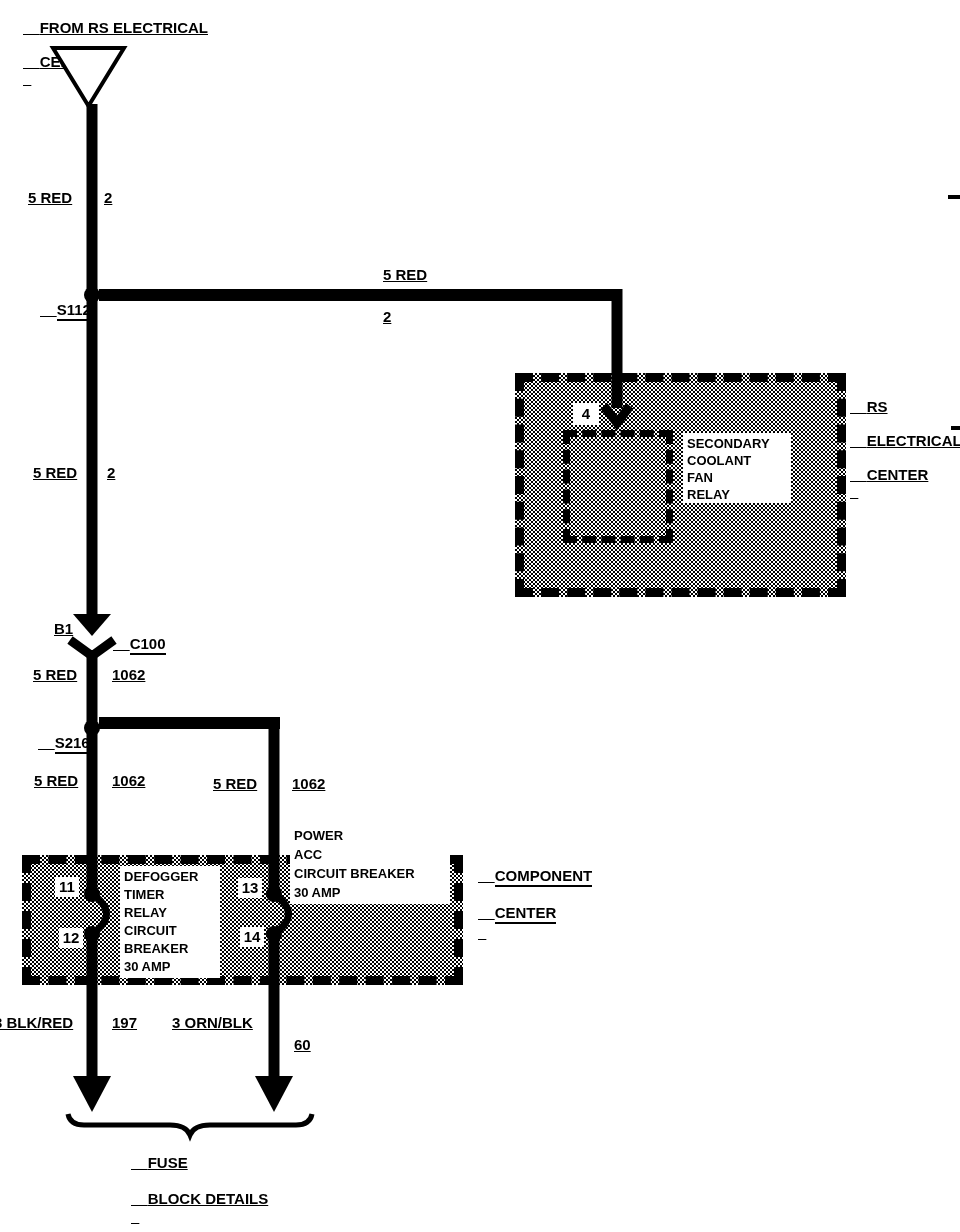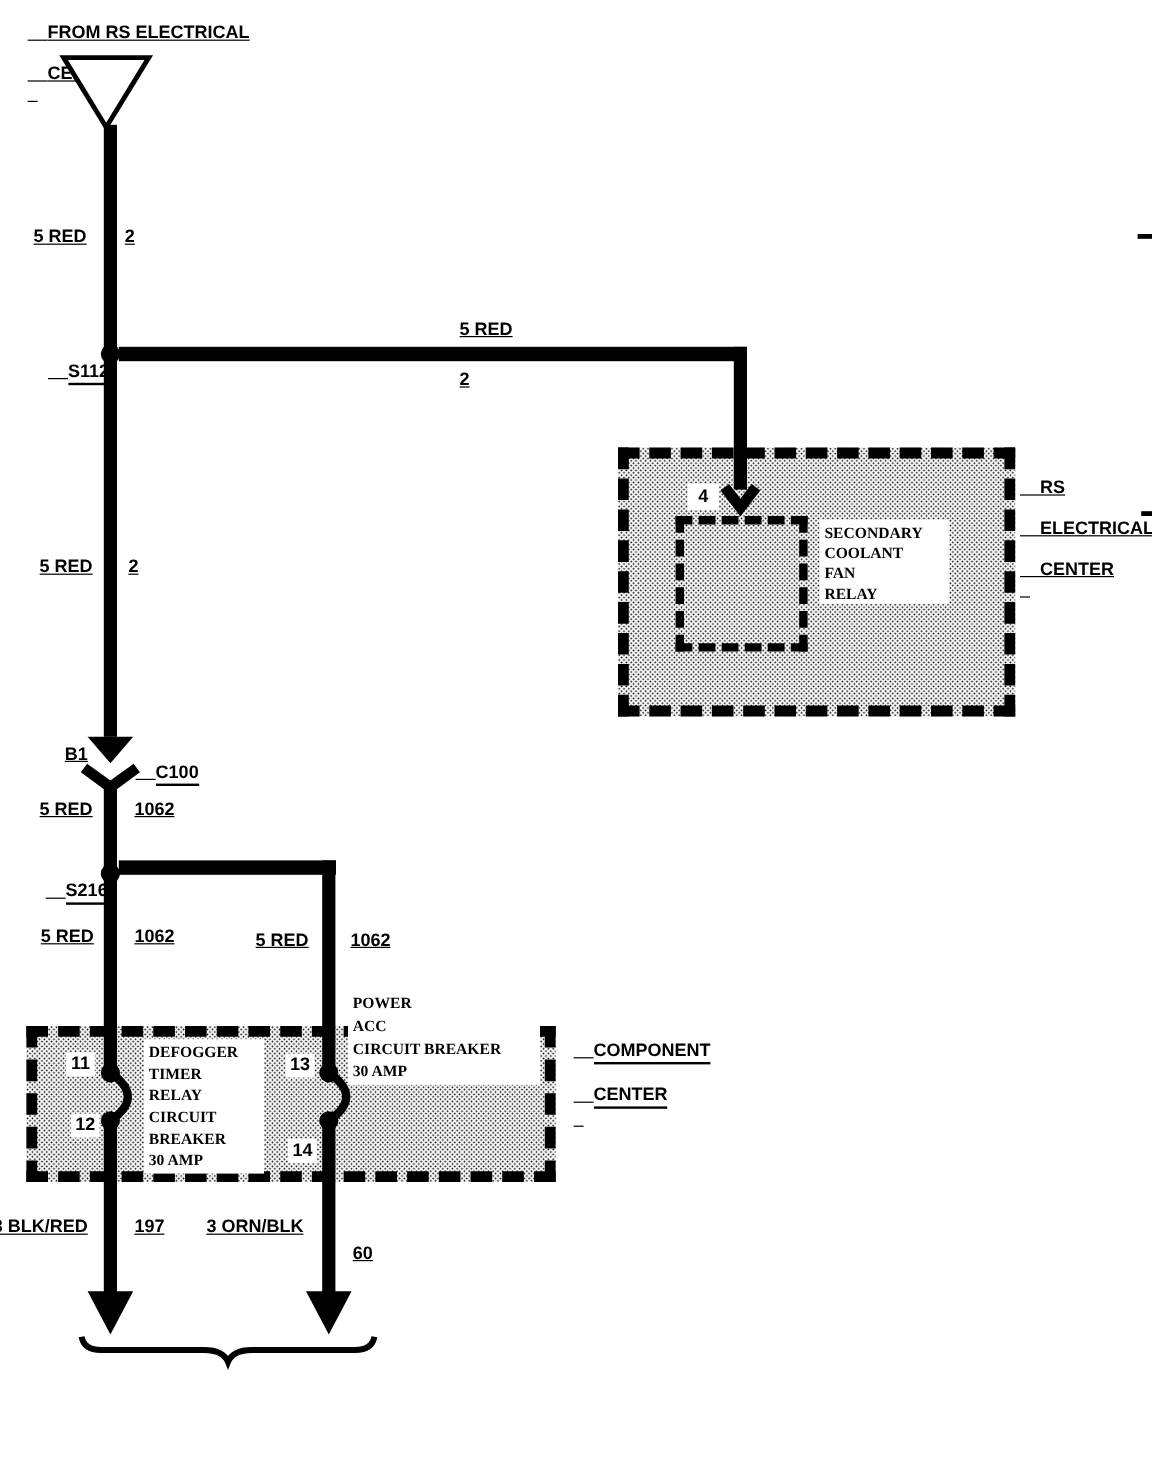--- a/index.html
+++ b/index.html
@@ -6,21 +6,21 @@
   #canvas{position:relative;width:960px;height:1232px;background:#ffffff;overflow:hidden;
           font-family:"Liberation Sans",sans-serif;font-weight:bold;color:#000;}
   .lbl{position:absolute;font-size:15px;line-height:17px;white-space:pre;z-index:2;text-decoration:underline;}
   .small{font-size:13px;line-height:17px;}
   .und{border-bottom:2px solid #000;padding-bottom:1px;display:inline-block;}
   .stipple{position:absolute;box-sizing:border-box;border:9px dashed #000;z-index:1;
     background-color:#fff;
     background-image:radial-gradient(#000 26%,transparent 30%),radial-gradient(#000 26%,transparent 30%);
     background-size:4px 4px;background-position:0 0,2px 2px;}
   .innerbox{position:absolute;box-sizing:border-box;border:7px dashed #000;background:transparent;z-index:2;}
-  .whitebox{position:absolute;background:#fff;z-index:2;padding:2px 4px;font-family:Liberation Serif, serif;}
+  .whitebox{position:absolute;background:#fff;z-index:2;padding:2px 4px;}
   .term{position:absolute;background:#fff;z-index:2;width:24px;height:20px;text-align:center;
         font-size:15px;line-height:20px;}
   svg.wires{position:absolute;left:0;top:0;z-index:3;pointer-events:none;}
 </style>
 </head>
 <body>
 
 <div id="canvas">
 
   <div class="stipple" style="left:515px;top:373px;width:331px;height:224px;"></div>
@@ -45,21 +45,21 @@
   </div>
   <div class="whitebox small" style="left:290px;top:824px;width:152px;height:76px;line-height:19px;">
     <div>POWER</div>
     <div>ACC</div>
     <div>CIRCUIT BREAKER</div>
     <div>30 AMP</div>
   </div>
   <div class="term" style="left:55px;top:877px;">11</div>
   <div class="term" style="left:59px;top:928px;">12</div>
   <div class="term" style="left:238px;top:878px;">13</div>
-  <div class="term" style="left:240px;top:927px;margin-top:22px;">14</div>
+  <div class="term" style="left:240px;top:927px;">14</div>
 
   <div class="lbl" style="left:23px;top:2px;">
     <span>FROM RS ELECTRICAL</span><br>
     <span>CENTER</span>
   </div>
   <div class="lbl" style="left:83px;top:60px;">C</div>
 
   <div class="lbl" style="left:28px;top:189px;">5 RED</div>
   <div class="lbl" style="left:104px;top:189px;">2</div>
 
@@ -95,20 +95,24 @@
   <div class="lbl" style="left:478px;top:850px;">
     <span class="und">COMPONENT</span><br>
     <span class="und">CENTER</span>
   </div>
 
   <div class="lbl" style="left:-6px;top:1014px;">3 BLK/RED</div>
   <div class="lbl" style="left:112px;top:1014px;">197</div>
   <div class="lbl" style="left:172px;top:1014px;">3 ORN/BLK</div>
   <div class="lbl" style="left:294px;top:1012px;margin-top:24px;">60</div>
 
+  <div class="lbl" style="left:131px;top:1136px;line-height:18px;">
+    <span>FUSE</span><br>
+    <span>BLOCK DETAILS</span>
+  </div>
 
   <svg class="wires" width="960" height="1232" viewBox="0 0 960 1232">
 
     <g>
       <polygon points="53,48 124,48 88.5,106" fill="#fff" stroke="#000" stroke-width="4"></polygon>
     </g>
 
     <rect x="86.5" y="104" width="11" height="510" fill="#000"></rect>
 
     <circle cx="92" cy="295" r="8" fill="#000"></circle>

